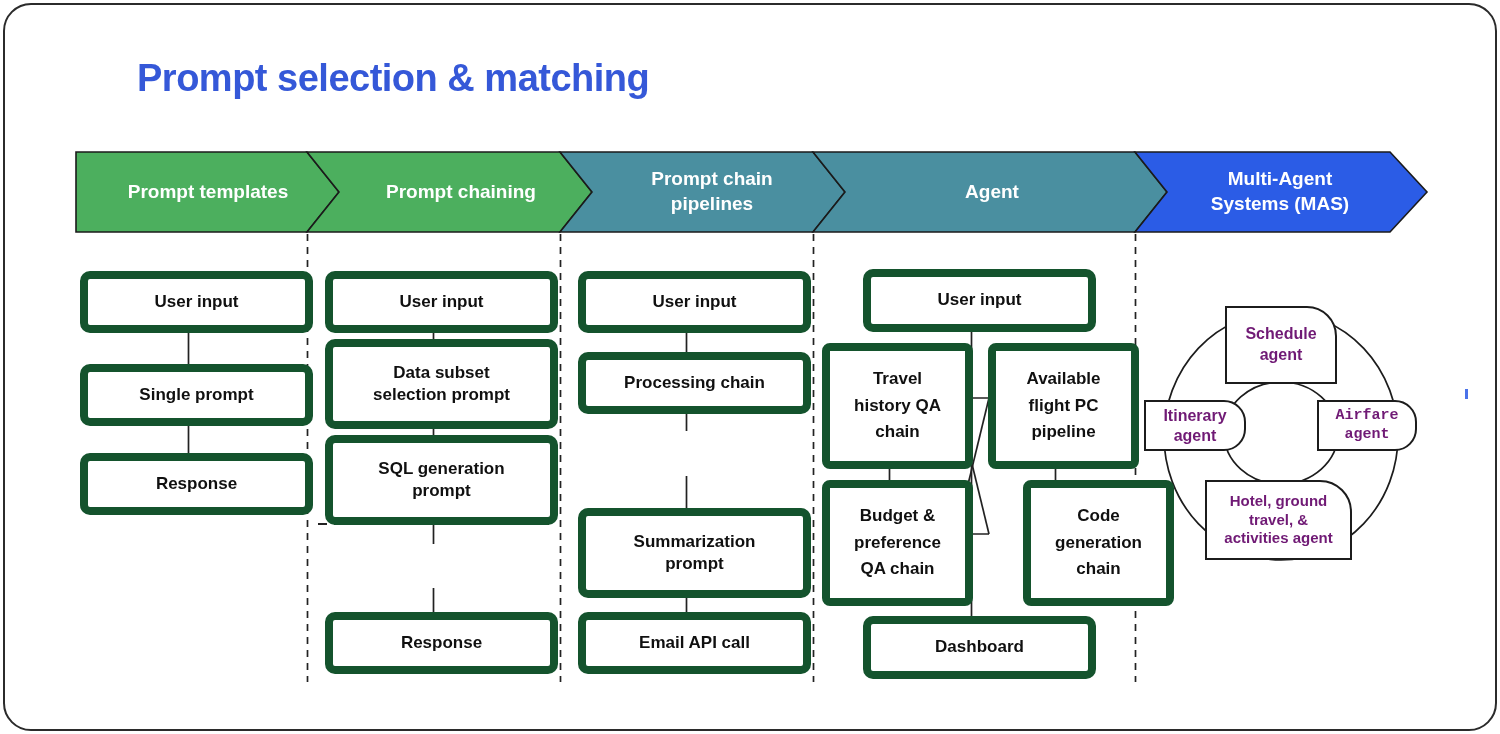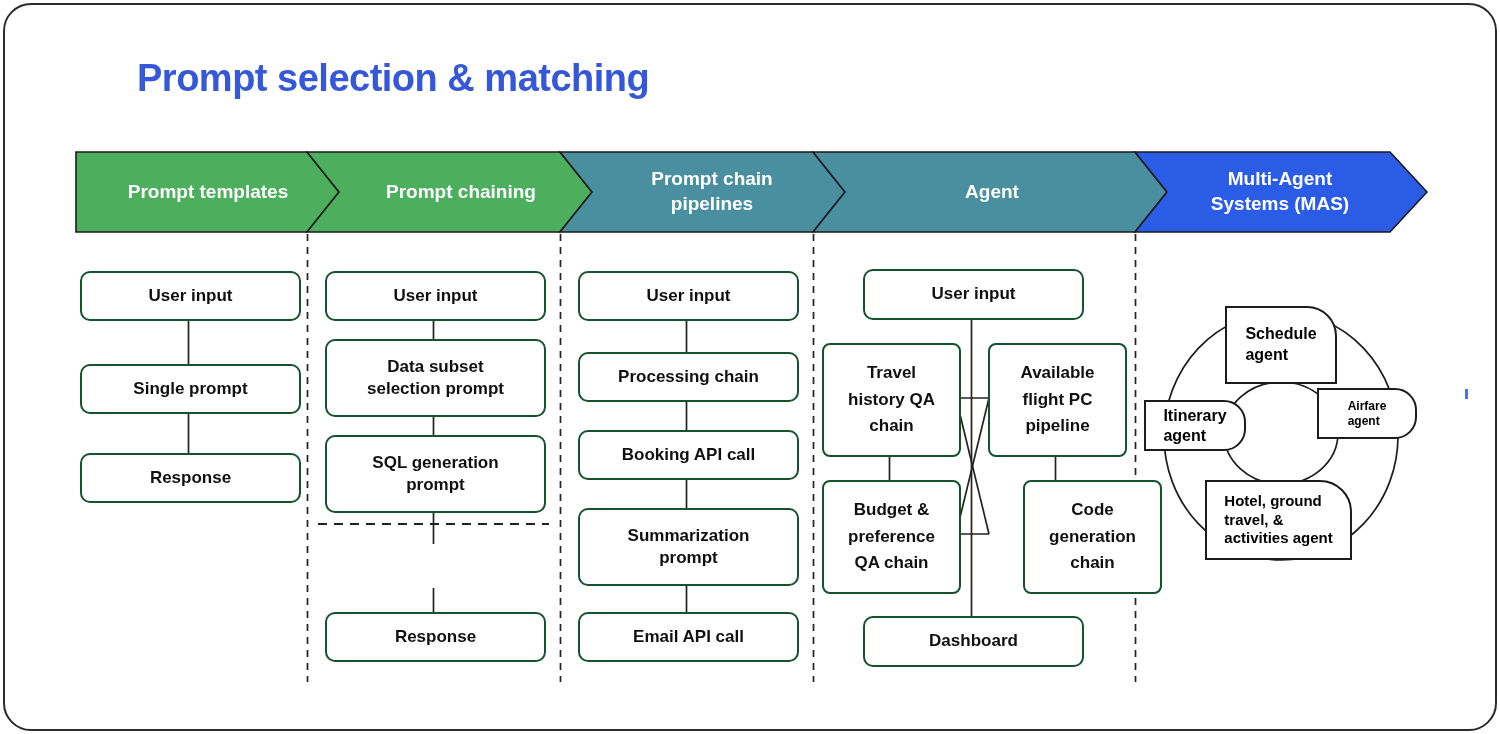--- a/index.html
+++ b/index.html
@@ -2,23 +2,23 @@
 <html><head>
 <meta charset="utf-8">
 <style>
   html,body{margin:0;padding:0;background:#ffffff;}
   .stage-canvas{position:relative;width:1500px;height:734px;font-family:"Liberation Sans",sans-serif;background:#ffffff;overflow:hidden;}
   .card{position:absolute;left:3px;top:3px;right:3px;bottom:3px;background:#ffffff;border:2px solid #2b2b2b;border-radius:28px;}
   .title{position:absolute;left:137px;top:57px;font-size:38px;font-weight:bold;color:#3558d8;letter-spacing:-0.5px;}
   .underlay{position:absolute;left:0;top:0;width:1500px;height:734px;pointer-events:none;}
   .band{position:absolute;left:75px;top:150px;width:1360px;height:84px;}
   .stage-label{position:absolute;top:150px;height:84px;display:flex;align-items:center;justify-content:center;text-align:center;color:#ffffff;font-weight:bold;font-size:19px;line-height:1.3;white-space:pre-line;z-index:3;}
-  .fbox{position:absolute;background:#ffffff;border:2px solid #14532d;border-radius:10px;display:flex;align-items:center;justify-content:center;text-align:center;font-weight:bold;font-size:17px;line-height:1.3;color:#101010;white-space:pre-line;z-index:2;}
+  .fbox{position:absolute;background:#ffffff;border:8px solid #14532d;border-radius:10px;display:flex;align-items:center;justify-content:center;text-align:center;font-weight:bold;font-size:17px;line-height:1.3;color:#101010;white-space:pre-line;z-index:2;}
   .bigbox{border-radius:8px;line-height:1.55;}
-  .masbox{position:absolute;background:#ffffff;border:2px solid #1c1c1c;display:flex;align-items:center;justify-content:center;font-weight:bold;color:#000000;white-space:pre-line;z-index:2;}
+  .masbox{position:absolute;background:#ffffff;border:2px solid #1c1c1c;display:flex;align-items:center;justify-content:center;text-align:center;font-weight:bold;color:#701a75;white-space:pre-line;z-index:2;}
   .cursor-tick{position:absolute;left:1465px;top:389px;width:3px;height:10px;background:#4a72e9;z-index:3;}
 </style>
 </head>
 <body>
 
 <div class="stage-canvas">
   <div class="card"></div>
 
   <div class="title">Prompt selection &amp; matching</div>
 
@@ -78,21 +78,20 @@
 
   <div class="fbox" style="left:325px;top:271px;width:217px;height:46px;">User input</div>
   <div class="fbox" style="left:325px;top:339px;width:217px;height:74px;">Data subset
 selection prompt</div>
   <div class="fbox" style="left:325px;top:435px;width:217px;height:74px;">SQL generation
 prompt</div>
   <div class="fbox" style="left:325px;top:612px;width:217px;height:46px;">Response</div>
 
   <div class="fbox" style="left:578px;top:271px;width:217px;height:46px;">User input</div>
   <div class="fbox" style="left:578px;top:352px;width:217px;height:46px;">Processing chain</div>
-  <div class="fbox" style="left:578px;top:430px;width:217px;height:46px;">Booking API call</div>
   <div class="fbox" style="left:578px;top:508px;width:217px;height:74px;">Summarization
 prompt</div>
   <div class="fbox" style="left:578px;top:612px;width:217px;height:46px;">Email API call</div>
 
   <div class="fbox" style="left:863px;top:269px;width:217px;height:47px;">User input</div>
   <div class="fbox bigbox" style="left:822px;top:343px;width:135px;height:110px;">Travel
 history QA
 chain</div>
   <div class="fbox bigbox" style="left:988px;top:343px;width:135px;height:110px;">Available
 flight PC
@@ -102,20 +101,20 @@
 QA chain</div>
   <div class="fbox bigbox" style="left:988px;top:480px;width:135px;height:110px;margin-left:35px;">Code
 generation
 chain</div>
   <div class="fbox" style="left:863px;top:616px;width:217px;height:47px;">Dashboard</div>
 
   <div class="masbox" style="left:1225px;top:306px;width:108px;height:74px;border-radius:0 30px 0 0;font-size:16px;line-height:1.3;">Schedule
 agent</div>
   <div class="masbox" style="left:1144px;top:400px;width:98px;height:47px;border-radius:0 22px 22px 0;font-size:16px;line-height:1.25;">Itinerary
 agent</div>
-  <div class="masbox" style="left:1317px;top:388px;width:96px;height:47px;border-radius:0 22px 22px 0;font-size:12px;line-height:1.25;">Airfare
+  <div class="masbox" style="left:1317px;top:400px;width:96px;height:47px;border-radius:0 22px 22px 0;font-size:15px;line-height:1.25;font-family:Liberation Mono, monospace;">Airfare
 agent</div>
   <div class="masbox" style="left:1205px;top:480px;width:143px;height:76px;border-radius:0 32px 0 0;font-size:15px;line-height:1.25;">Hotel, ground
 travel, &amp;
 activities agent</div>
 
   <div class="cursor-tick"></div>
 </div>
 
 </body></html>

